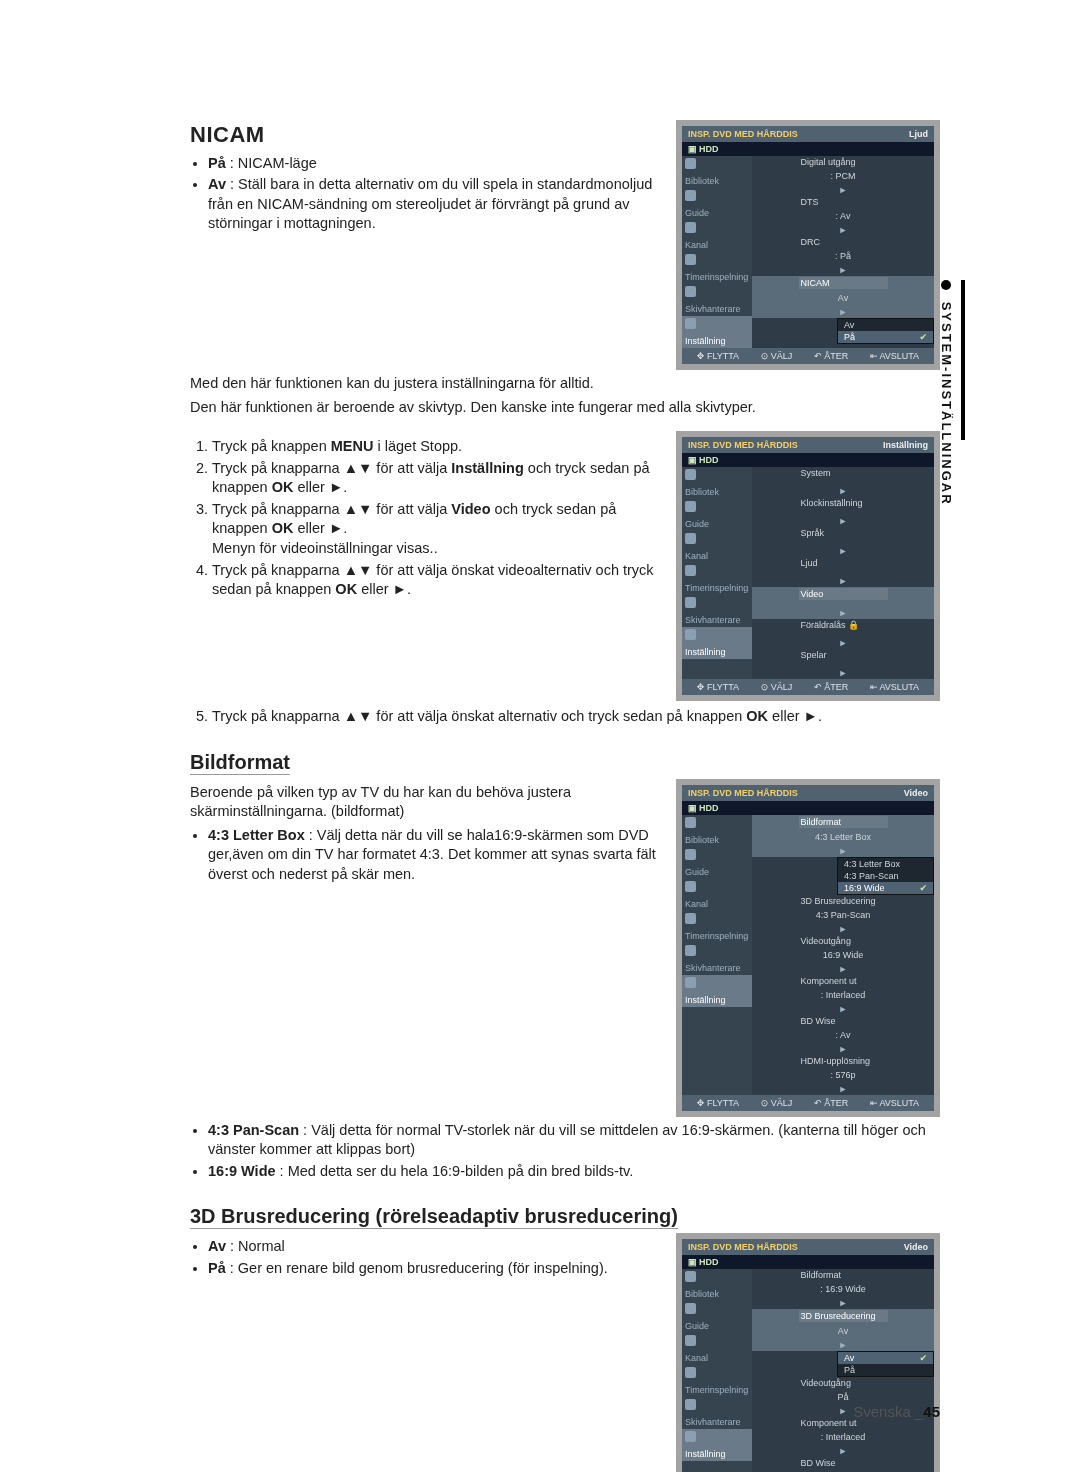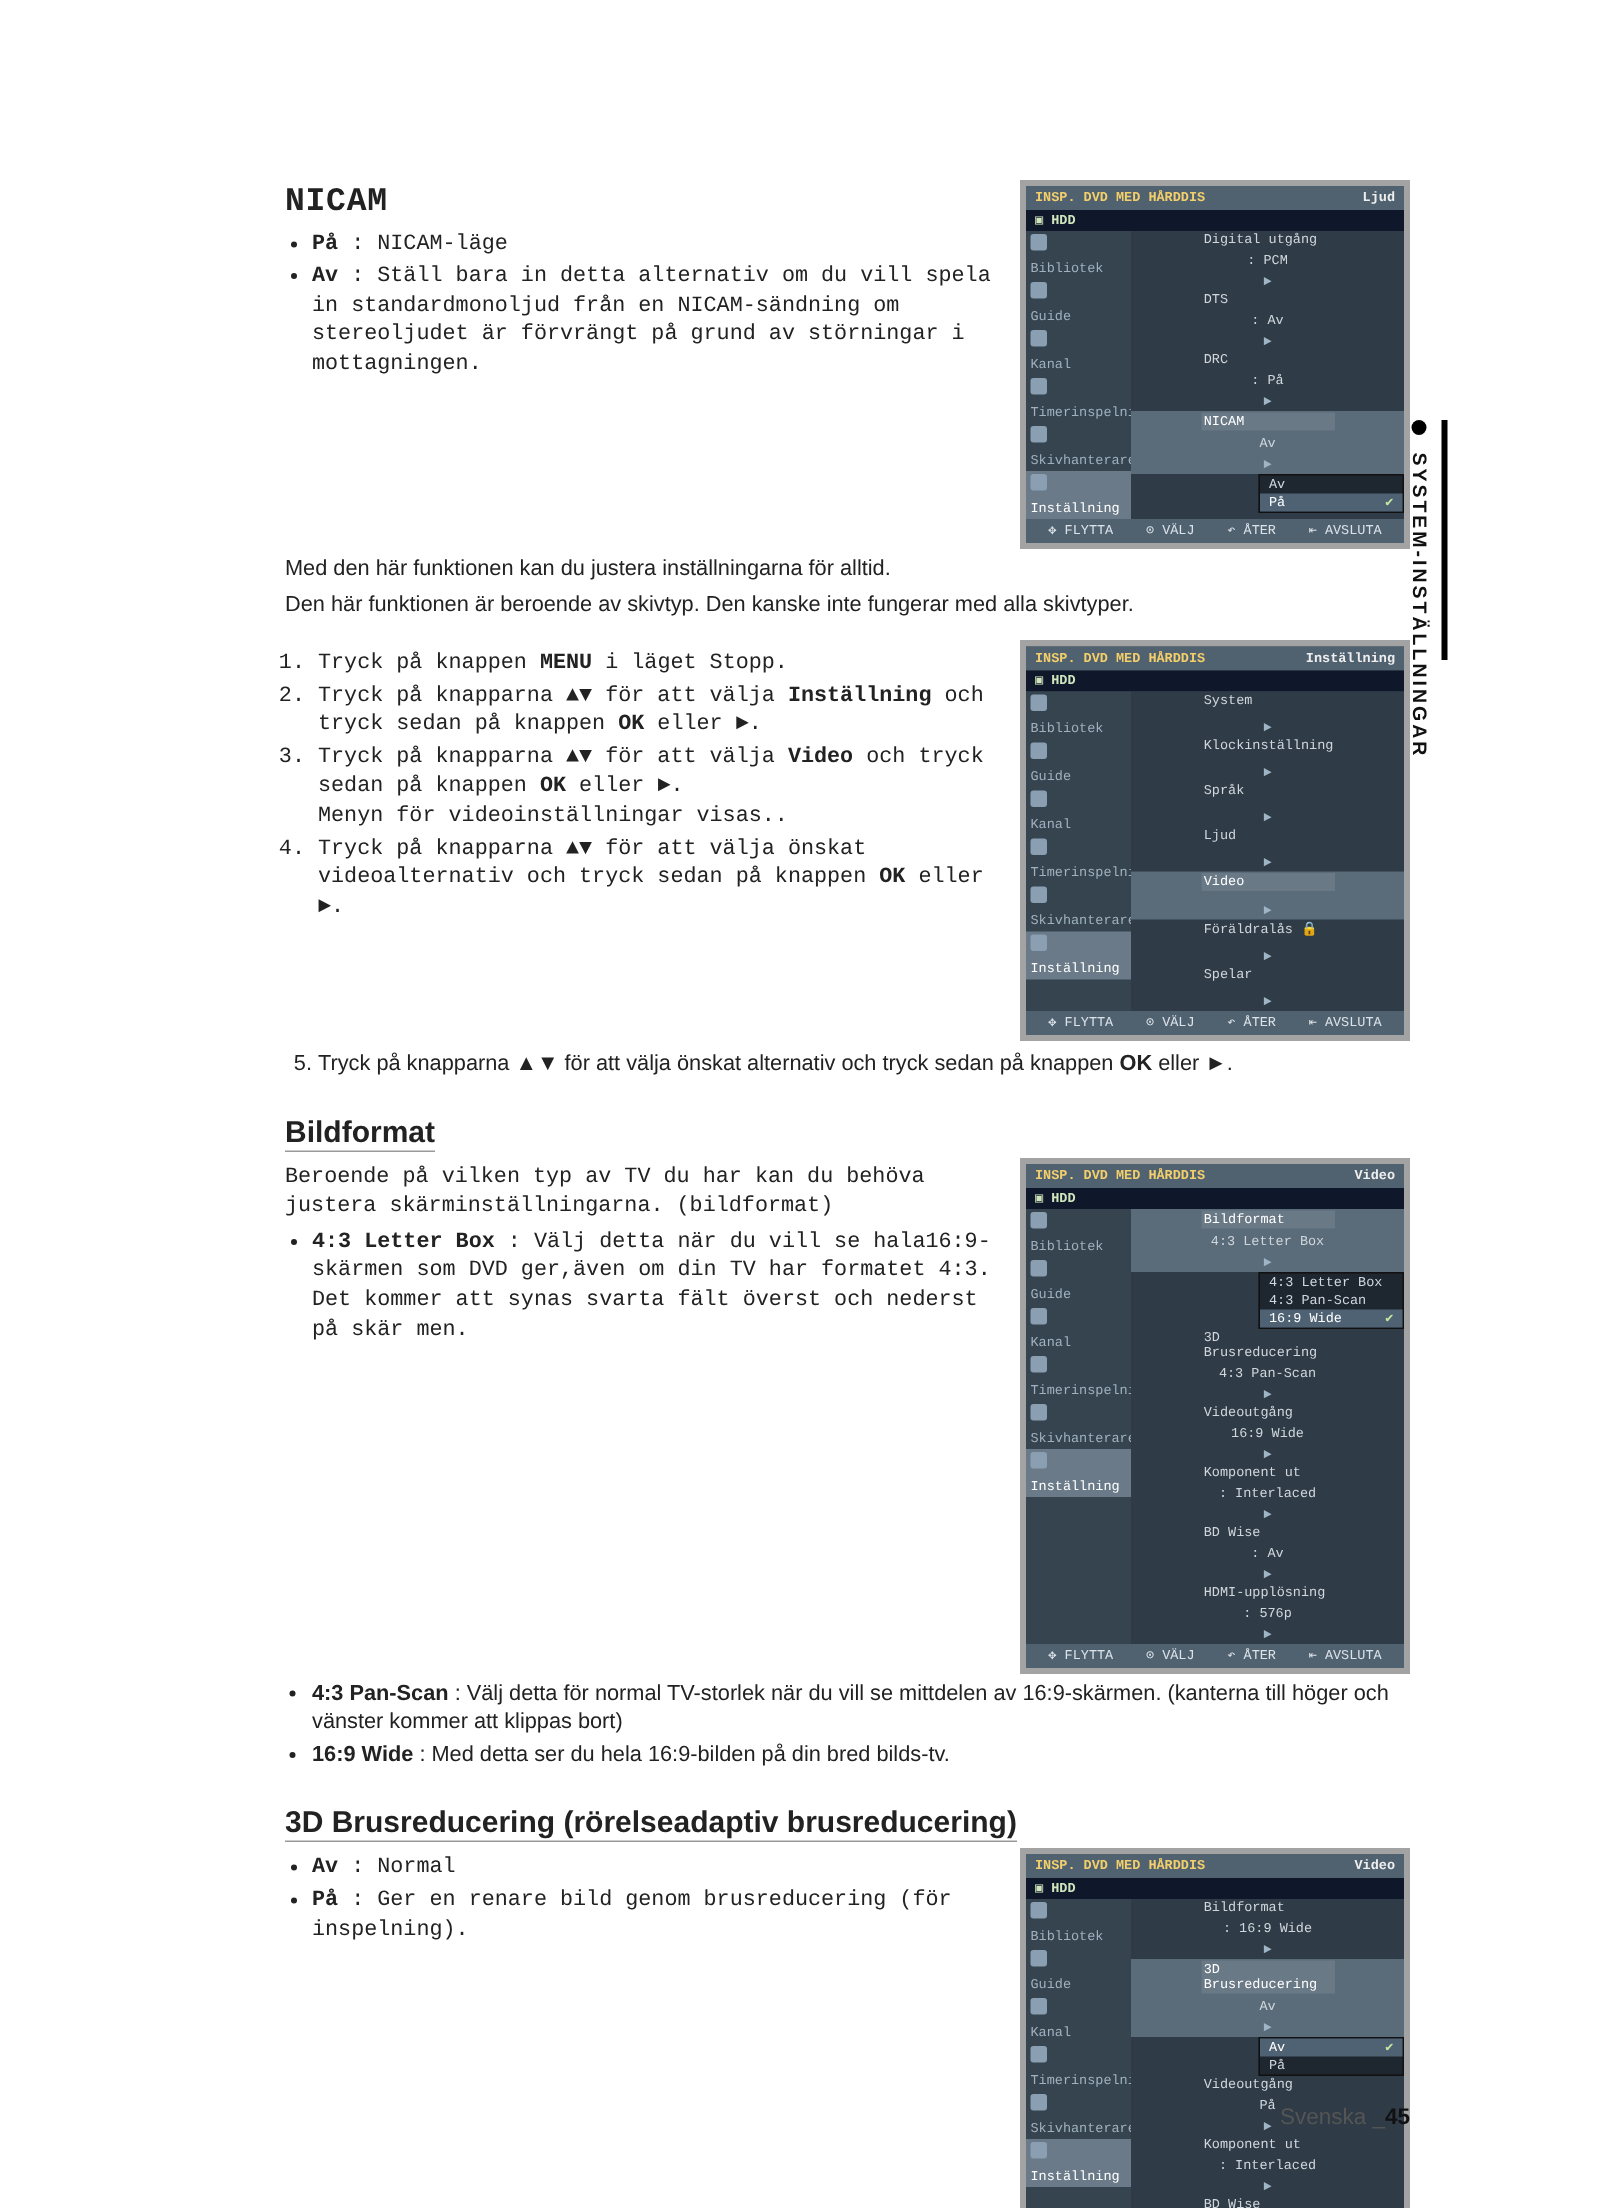--- a/index.html
+++ b/index.html
@@ -32,21 +32,21 @@
   }
   .body {
     font-size: 14.5px;
     line-height: 1.35;
   }
   .body p { margin: 4px 0; }
   .body ul { margin: 4px 0 10px 0; padding-left: 18px; }
   .body ol { margin: 6px 0 10px 0; padding-left: 22px; }
   .body li { margin: 2px 0; }
   .bold { font-weight: bold; }
-  .row { display:flex; align-items:flex-start; gap:18px;font-family:Liberation Mono, monospace; }
+  .row { display:flex; align-items:flex-start; gap:18px; }
   .col-text { flex: 1 1 auto; }
   .col-osd  { flex: 0 0 auto; }
   .vtab {
     position: absolute;
     top: 280px;
     right: 126px;
     writing-mode: vertical-rl;
     font-size: 13px;
     letter-spacing: 2px;
     font-weight: bold;
@@ -68,21 +68,21 @@
     font-size:15px;
     color:#555;
   }
   .footer .pg { font-weight:bold; color:#111;}
   
   .osd {
     width: 252px;
     background: #3f4b57;
     color: #d8dde2;
     font-size: 9px;
-    border:4px solid #a3a3a3;
+    border:6px solid #a3a3a3;
   }
   .osd .titlebar {
     display:flex; justify-content:space-between;
     padding:3px 6px;
     background:#506170;
     font-weight:bold;
     color:#f3cf6b;
   }
   .osd .titlebar .mode { color:#eee;}
   .osd .hdd {

